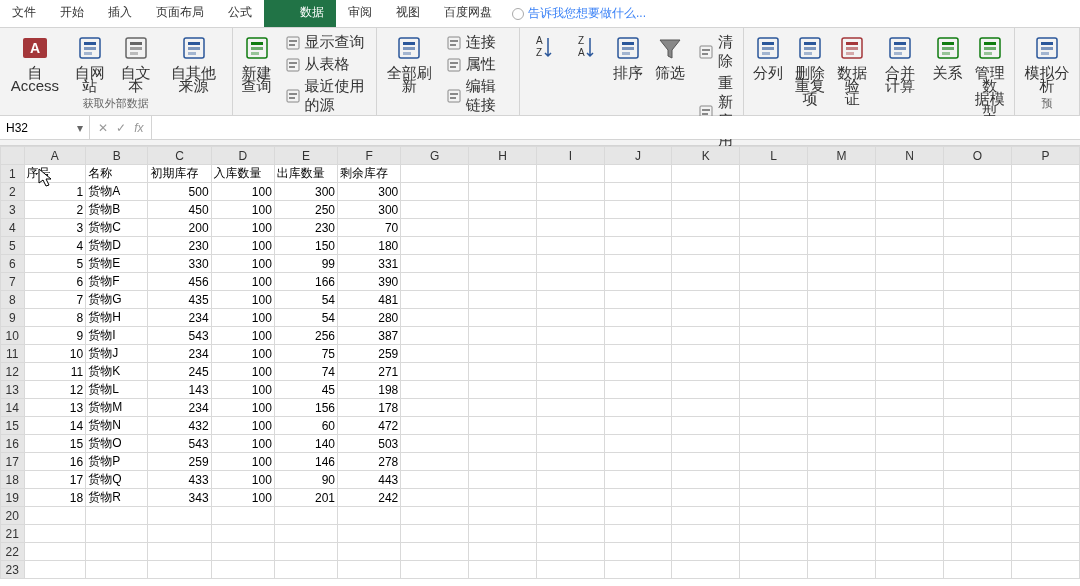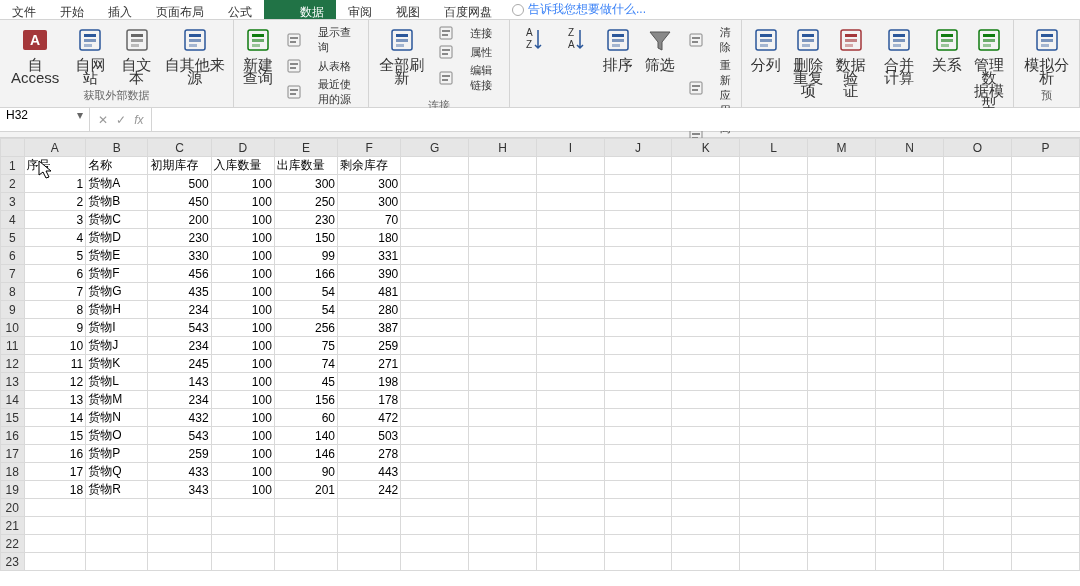--- a/index.html
+++ b/index.html
@@ -1,39 +1,39 @@
 <!DOCTYPE html>
 <html><head>
 <meta charset="utf-8">
 <style>
   * { box-sizing: border-box; margin: 0; padding: 0; }
   body { font-family: "Microsoft YaHei", Arial, sans-serif; font-size: 12px; background: #fff; overflow: hidden; width: 1080px; height: 586px; }
   
   
-  .menubar { background: #fff; display: flex; height: 20px; border-bottom: 1px solid #d4d4d4; }
+  .menubar { background: #fff; display: flex; height: 28px; border-bottom: 1px solid #d4d4d4; }
   .menuitem { padding: 4px 12px; color: #333; cursor: pointer; font-size: 12px; }
   .menuitem.active { background: #217346; color: #fff; padding-left: 36px; }
   .tellme { color: #3b82f6; padding: 4px 8px; display: flex; align-items: center; gap: 4px; }
   .bulb { width: 12px; height: 12px; border: 1px solid #aaa; border-radius: 50%; display: inline-block; }
   
   
   .ribbon { background: #f3f3f3; height: 88px; display: flex; border-bottom: 1px solid #d4d4d4; }
   .ribbon-group { border-right: 1px solid #d4d4d4; display: flex; flex-direction: column; padding: 2px 4px; }
   .ribbon-group-body { display: flex; flex: 1; align-items: flex-start; gap: 2px; }
   .ribbon-group-label { text-align: center; font-size: 11px; color: #666; padding: 2px 0; }
   .ribbon-btn-lg { display: flex; flex-direction: column; align-items: center; padding: 2px 4px; cursor: pointer; min-width: 40px; }
   .ribbon-icon-lg { width: 32px; height: 32px; display: flex; align-items: center; justify-content: center; }
   .ribbon-btn-lg span { font-size: 15px; text-align: center; line-height: 13px; margin-top: 2px; color: #333; }
   .ribbon-stack { display: flex; flex-direction: column; gap: 1px; padding: 2px; }
-  .ribbon-btn-sm { display: flex; align-items: center; gap: 16px; padding: 1px 4px; cursor: pointer; font-size: 11px; color: #333; }
+  .ribbon-btn-sm { display: flex; align-items: center; gap: 4px; padding: 1px 4px; cursor: pointer; font-size: 15px; color: #333; }
   .ribbon-icon-sm { width: 16px; height: 16px; display: flex; align-items: center; justify-content: center; }
   
   
   .formula-bar { display: flex; height: 24px; border-bottom: 1px solid #d4d4d4; align-items: stretch; }
-  .name-box { width: 90px; border-right: 1px solid #d4d4d4; display: flex; align-items: flex-start; padding: 0 6px; background: #fff; }
+  .name-box { width: 90px; border-right: 1px solid #d4d4d4; display: flex; align-items: center; padding: 0 6px; background: #fff; }
   .name-box input { border: none; width: 60px; font-size: 12px; outline: none; }
   .name-box .dd { color: #666; margin-left: auto; }
   .fx-controls { display: flex; align-items: center; gap: 8px; padding: 0 8px; border-right: 1px solid #d4d4d4; color: #999; }
   .fx-label { font-style: italic; }
   .formula-input { flex: 1; border: none; padding: 0 6px; outline: none; font-size: 12px; }
   
   
   .sheet-area { position: relative; overflow: hidden; height: calc(586px - 24px - 88px - 24px - 6px); }
   .sheet { border-collapse: collapse; table-layout: fixed; }
   .sheet th, .sheet td { border: 1px solid #d9d9d9; font-weight: normal; font-size: 12px; height: 18px; padding: 0 2px; overflow: hidden; white-space: nowrap; }

